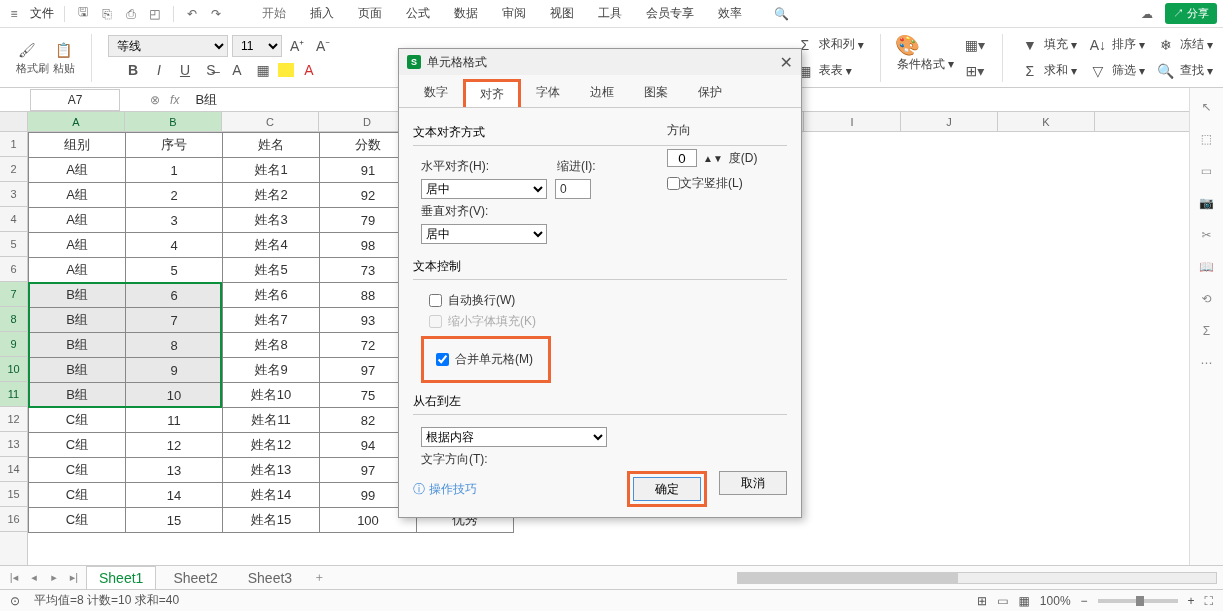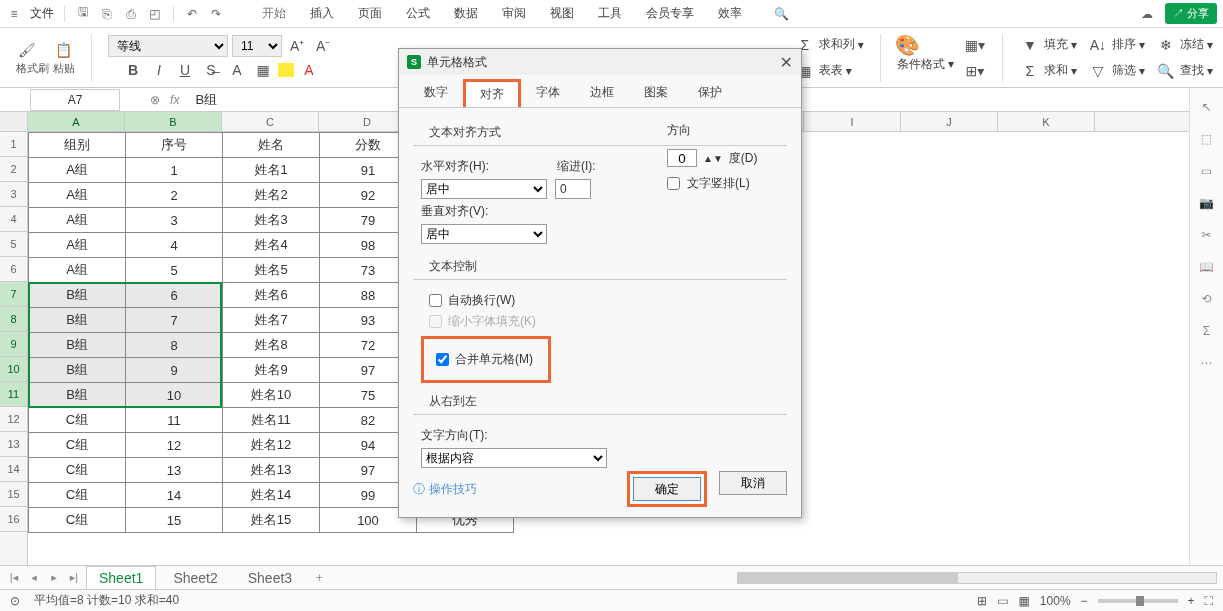--- a/index.html
+++ b/index.html
@@ -53,42 +53,42 @@
   
   
   .dialog { position: absolute; left: 398px; top: 48px; width: 404px; height: 470px; background: #f8f8f8; border: 1px solid #999; box-shadow: 3px 3px 8px rgba(0,0,0,0.25); z-index: 100; }
   .dlg-title { height: 26px; display: flex; align-items: center; padding: 0 8px; background: #f0f0f0; }
   .dlg-title .ticon { width: 14px; height: 14px; background: #0a8f3c; color: #fff; font-size: 9px; display: flex; align-items: center; justify-content: center; border-radius: 2px; margin-right: 6px; font-weight: bold;}
   .dlg-title .close { margin-left: auto; font-size: 16px; cursor: pointer; color: #555; }
   .dlg-tabs { display: flex; border-bottom: 1px solid #ccc; padding: 4px 10px 0; gap: 0; }
   .dlg-tab { padding: 4px 14px; font-size: 12px; color: #444; cursor: pointer; border: 1px solid transparent; border-bottom: none; }
   .dlg-tab.active { border-color: #e63; border-width: 3px; background: #fff; position: relative; }
   .dlg-body { padding: 10px 14px; font-size: 12px; position: relative; height: 390px; }
-  .dlg-section-title { margin: 6px 16px 4px; color: #404040; }
+  .dlg-section-title { margin: 6px 0 4px; color: #000000; }
   .dlg-section-body { border-top: 1px solid #ccc; padding: 8px 0 4px 8px; }
   .dlg-row { display: flex; align-items: center; gap: 8px; margin: 4px 0; }
   .dlg-row label { min-width: 72px; }
   .dlg-row select { width: 126px; height: 20px; border: 1px solid #999; background: #fff; font-size: 12px; }
   .num-spin { width: 36px; height: 20px; border: 1px solid #999; display: flex; align-items: center; padding: 0 4px; background: #fff; }
   .chk { display: flex; align-items: center; gap: 6px; margin: 4px 0; padding-left: 8px; }
   .chk input { width: 13px; height: 13px; }
   .chk.disabled { color: #aaa; }
   .merge-hl { border: 3px solid #e63; padding: 12px; margin-top: 6px; width: 130px; }
   
   .orient-box { position: absolute; right: 14px; top: 14px; width: 120px; }
   .orient-box .ob-title { font-size: 12px; margin-bottom: 4px; }
   .orient-preview { border: 1px solid #999; height: 108px; display: flex; background: #fff; }
   .orient-preview .vbar { width: 16px; border-right: 1px solid #999; display: flex; flex-direction: column; align-items: center; justify-content: center; font-size: 10px; gap: 2px; }
   .orient-preview .dial { flex: 1; position: relative; }
   .orient-preview .dial .txt { position: absolute; left: 6px; top: 48px; font-size: 11px; }
   .orient-preview .dial .diamond { position: absolute; width: 6px; height: 6px; background: #c00; transform: rotate(45deg); left: 44px; top: 48px; }
   .orient-preview .dial .dot { position: absolute; width: 3px; height: 3px; background: #333; border-radius: 50%; }
   .deg-row { display: flex; align-items: center; gap: 6px; margin-top: 10px; }
   .deg-row input { width: 30px; height: 18px; border: 1px solid #999; text-align: center; }
-  .vtext-row { display: flex; align-items: center; gap: 7px; margin-top: 8px; }
+  .vtext-row { display: flex; align-items: center; gap: 0; margin-top: 8px; }
   
   .dlg-footer { position: absolute; bottom: 10px; left: 0; right: 0; display: flex; align-items: center; padding: 0 14px; }
   .dlg-footer .tips { color: #4a90d9; font-size: 12px; display: flex; align-items: center; gap: 4px; cursor: pointer; }
   .dlg-footer .btns { margin-left: auto; display: flex; gap: 12px; }
   .dlg-footer button { width: 68px; height: 24px; border: 1px solid #999; background: #f0f0f0; font-size: 12px; cursor: pointer; }
   .dlg-footer button.primary { border: 1px solid #4a90d9; }
   .ok-hl { border: 3px solid #e63; padding: 3px; }
   
   
   .sheetbar { position: absolute; bottom: 22px; left: 0; right: 0; height: 24px; border-top: 1px solid #ccc; display: flex; align-items: center; padding: 0 6px; gap: 4px; background: #fafafa; }
@@ -439,24 +439,24 @@
         <div class="chk" style="padding:0;margin:0">
             <input type="checkbox" checked="" style="">
             <span>合并单元格(M)</span>
           </div>
       </div>
     </div>
 
     <div class="dlg-section-title">从右到左</div>
     <div class="dlg-section-body" style="border-top:1px solid #ccc">
       <div class="dlg-row">
-          <label>文字方向(T):</label>
+          <select style="width:186px"><option>根据内容</option></select>
         </div>
       <div class="dlg-row">
-          <select style="width:186px"><option>根据内容</option></select>
+          <label>文字方向(T):</label>
         </div>
     </div>
 
     <div class="orient-box">
       <div class="ob-title">方向</div>
       <div class="deg-row">
         <input value="0" style="">
         <span style="font-size:10px">▲▼</span>
         <span>度(D)</span>
       </div>

